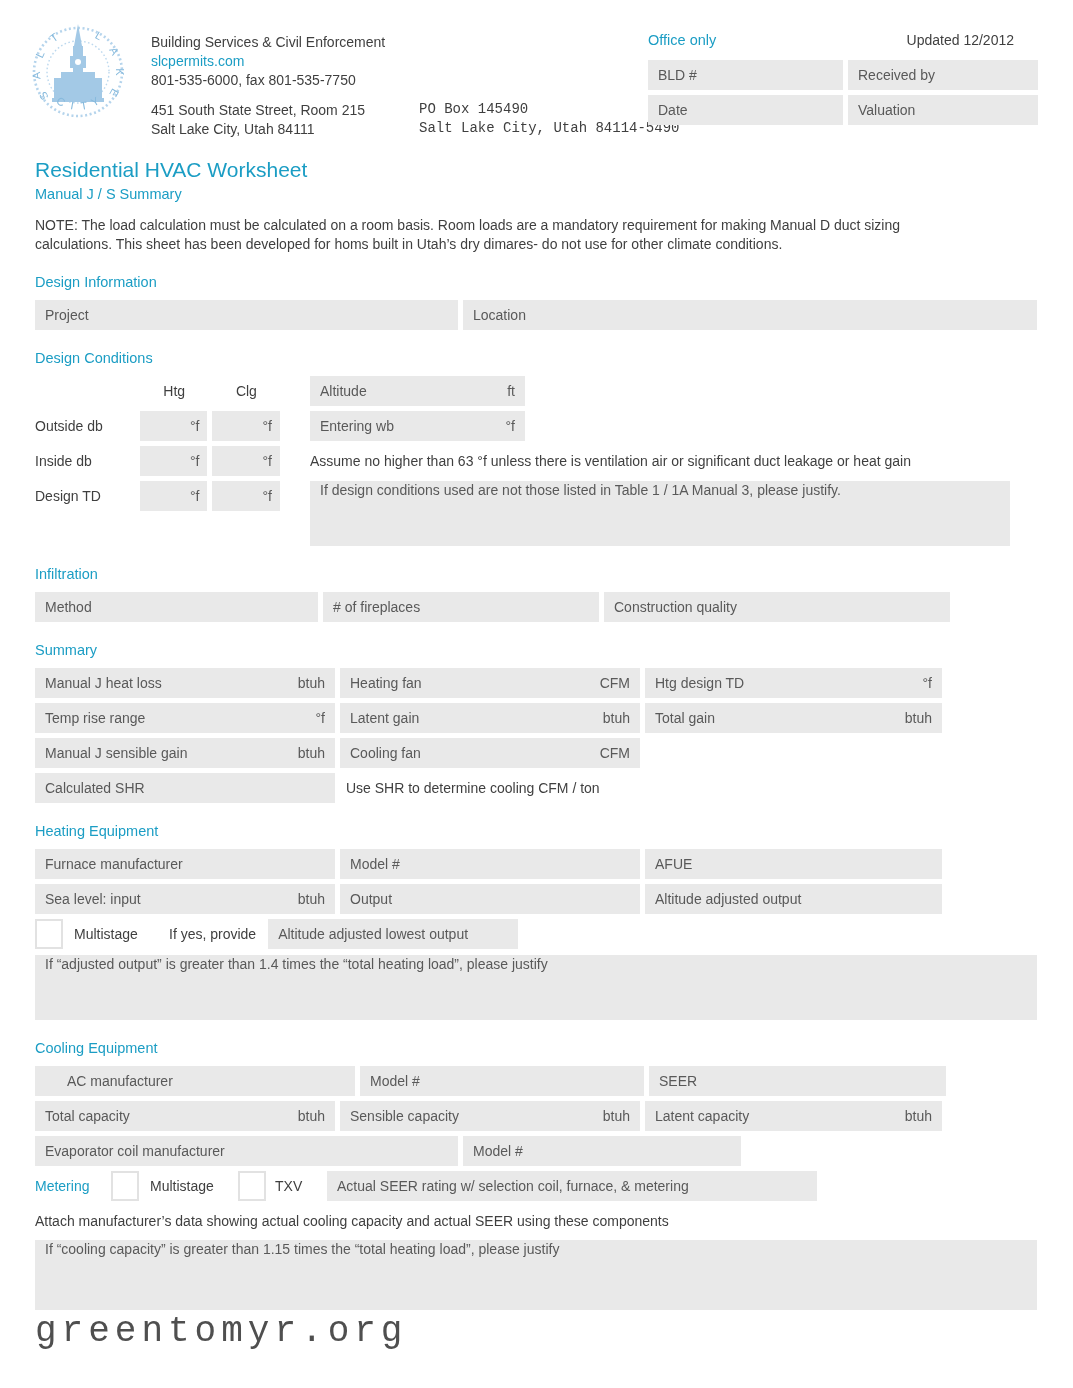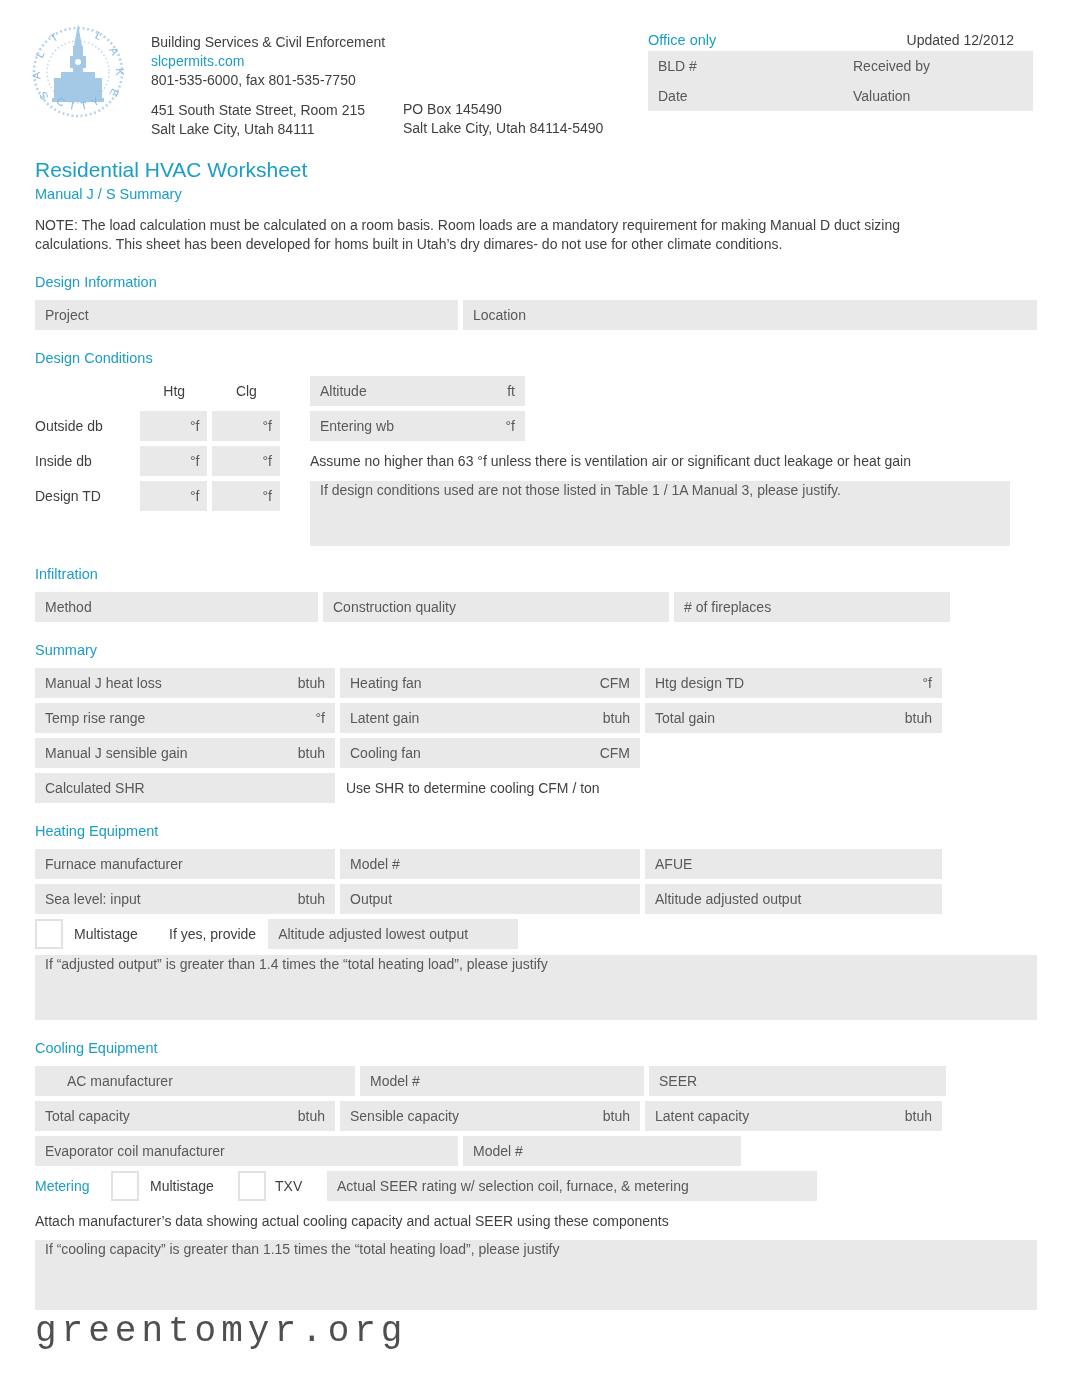--- a/index.html
+++ b/index.html
@@ -5,26 +5,26 @@
   html,body{margin:0;padding:0;background:#fff;}
   .page{position:relative;width:1073px;height:1388px;background:#fff;overflow:hidden;
         color:#3f3f3f;font-family:"Liberation Sans","DejaVu Sans",sans-serif;font-size:14px;}
 
   
   .logo{position:absolute;left:28px;top:8px;width:100px;height:130px;}
   .org-block{position:absolute;left:151px;top:33px;line-height:19px;}
   .org-line{white-space:nowrap;}
   .link{color:#1b9dc4;}
   .addr1{margin-top:11px;}
-  .addr2{position:absolute;left:403px;top:100px;line-height:19px;}
+  .addr2{position:absolute;left:419px;top:100px;line-height:19px;font-family:Liberation Mono, monospace;}
   .office{position:absolute;left:648px;top:32px;width:390px;}
   .office-head{display:flex;justify-content:space-between;padding-right:24px;align-items:baseline;}
   .office-title{color:#1b9dc4;font-size:14.5px;}
   .office-updated{color:#3f3f3f;}
-  .office-grid{display:grid;grid-template-columns:195px 190px;margin-top:3px;}
+  .office-grid{display:grid;grid-template-columns:195px 190px;gap:5px;margin-top:12px;}
 
   
   .box,.f{background:#e9e9e9;height:30px;display:flex;align-items:center;
            justify-content:space-between;padding:0 10px;box-sizing:border-box;color:#595959;}
   .f .u{color:#595959;}
 
   
   .content{position:absolute;left:35px;top:152px;width:1002px;}
   .title{font-size:21px;color:#1b9dc4;font-weight:400;margin:6px 0 0;}
   .subtitle{font-size:14.5px;color:#1b9dc4;font-weight:400;margin:4px 0 0;}
@@ -203,25 +203,25 @@
           <span>If design conditions used are not those listed in Table 1 / 1A Manual 3, please justify.</span>
         </div>
       </div>
     </div>
 
     <h3 class="sec">Infiltration</h3>
     <div class="row">
       <div class="f w283">
           <span>Method</span>
         </div>
+      <div class="f w276">
+          <span># of fireplaces</span>
+        </div>
       <div class="f w346">
           <span>Construction quality</span>
-        </div>
-      <div class="f w276">
-          <span># of fireplaces</span>
         </div>
     </div>
 
     <h3 class="sec">Summary</h3>
     <div class="row">
       <div class="f w300">
           <span>Manual J heat loss</span>
           <span class="u">btuh</span>
         </div>
       <div class="f w300">

